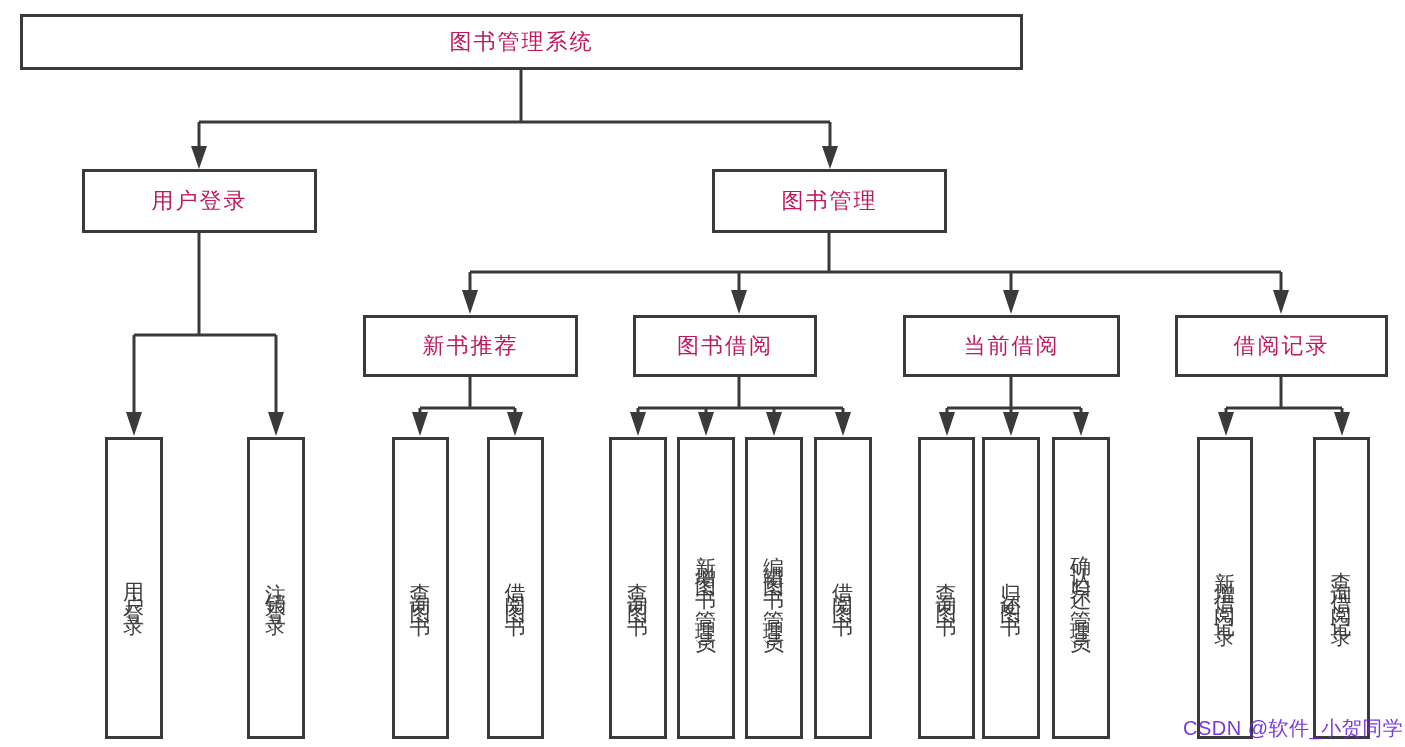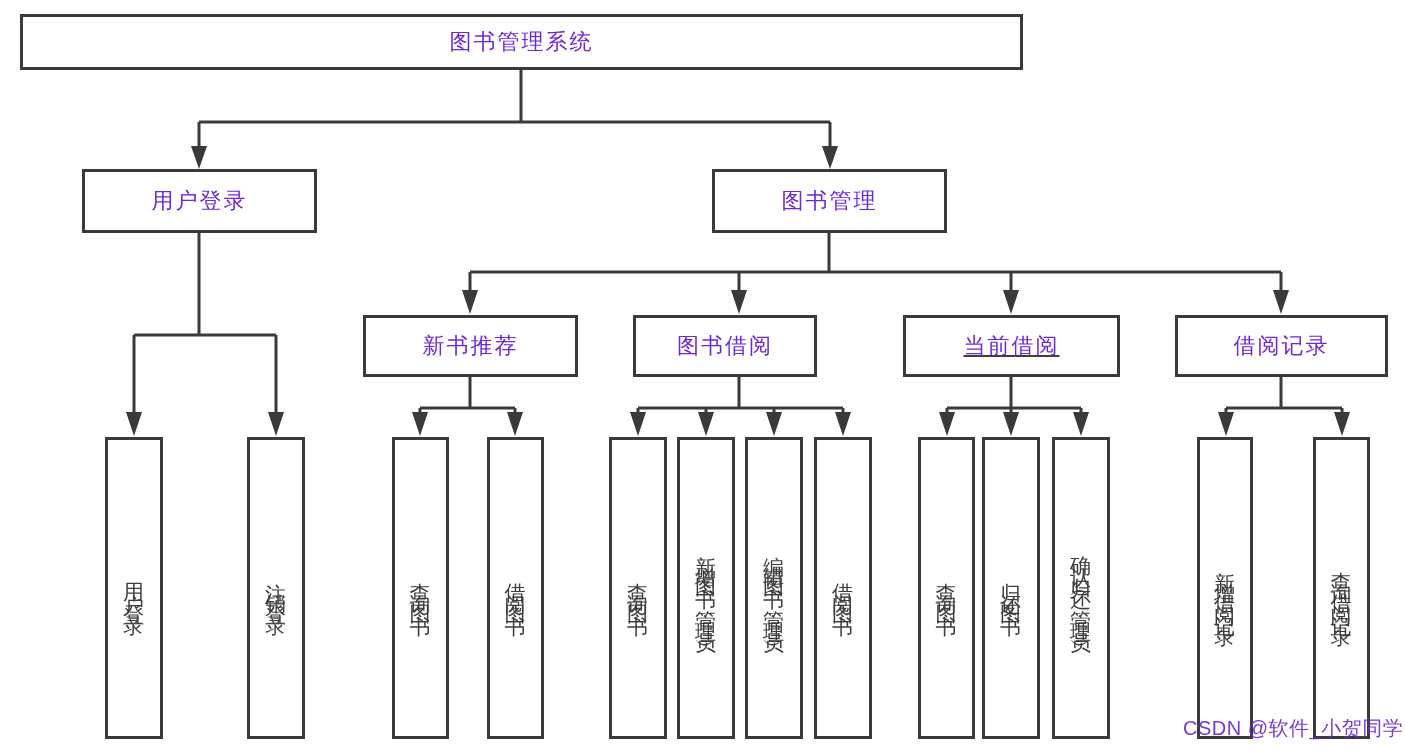--- a/index.html
+++ b/index.html
@@ -30,39 +30,39 @@
     display: flex;
     align-items: center;
     justify-content: center;
     z-index: 2;
     color: #3d3d3d;
   }
   .hlabel {
     font-size: 22px;
     letter-spacing: 2px;
     white-space: nowrap;
-    color: #6d28d9;
+    color: #be185d;
   }
   .vbox {  }
   .vlabel {
     writing-mode: vertical-rl;
     text-orientation: mixed;
     font-size: 21px;
     letter-spacing: 11px;
     line-height: 1;
     color: #3d3d3d;
     white-space: nowrap;
   }
   
   #node-root              { left: 20px;   top: 14px;  width: 1003px; height: 56px; }
   #node-user-login        { left: 82px;   top: 169px; width: 235px;  height: 64px; }
   #node-book-management   { left: 712px;  top: 169px; width: 235px;  height: 64px; }
   #node-new-book-recommend{ left: 363px;  top: 315px; width: 215px;  height: 62px; }
   #node-book-borrowing    { left: 633px;  top: 315px; width: 184px;  height: 62px; }
-  #node-current-borrowing { left: 903px;  top: 315px; width: 217px;  height: 62px; text-decoration: underline; }
+  #node-current-borrowing { left: 903px;  top: 315px; width: 217px;  height: 62px; }
   #node-borrowing-records { left: 1175px; top: 315px; width: 213px;  height: 62px; justify-content: center; }
 
   #leaf-0  { left: 105px;  top: 437px; width: 58px; height: 302px; }
   #leaf-1  { left: 247px;  top: 437px; width: 58px; height: 302px; }
   #leaf-2  { left: 392px;  top: 437px; width: 57px; height: 302px; }
   #leaf-3  { left: 487px;  top: 437px; width: 57px; height: 302px; }
   #leaf-4  { left: 609px;  top: 437px; width: 58px; height: 302px; }
   #leaf-5  { left: 677px;  top: 437px; width: 58px; height: 302px; }
   #leaf-6  { left: 745px;  top: 437px; width: 58px; height: 302px; }
   #leaf-7  { left: 814px;  top: 437px; width: 58px; height: 302px; }

